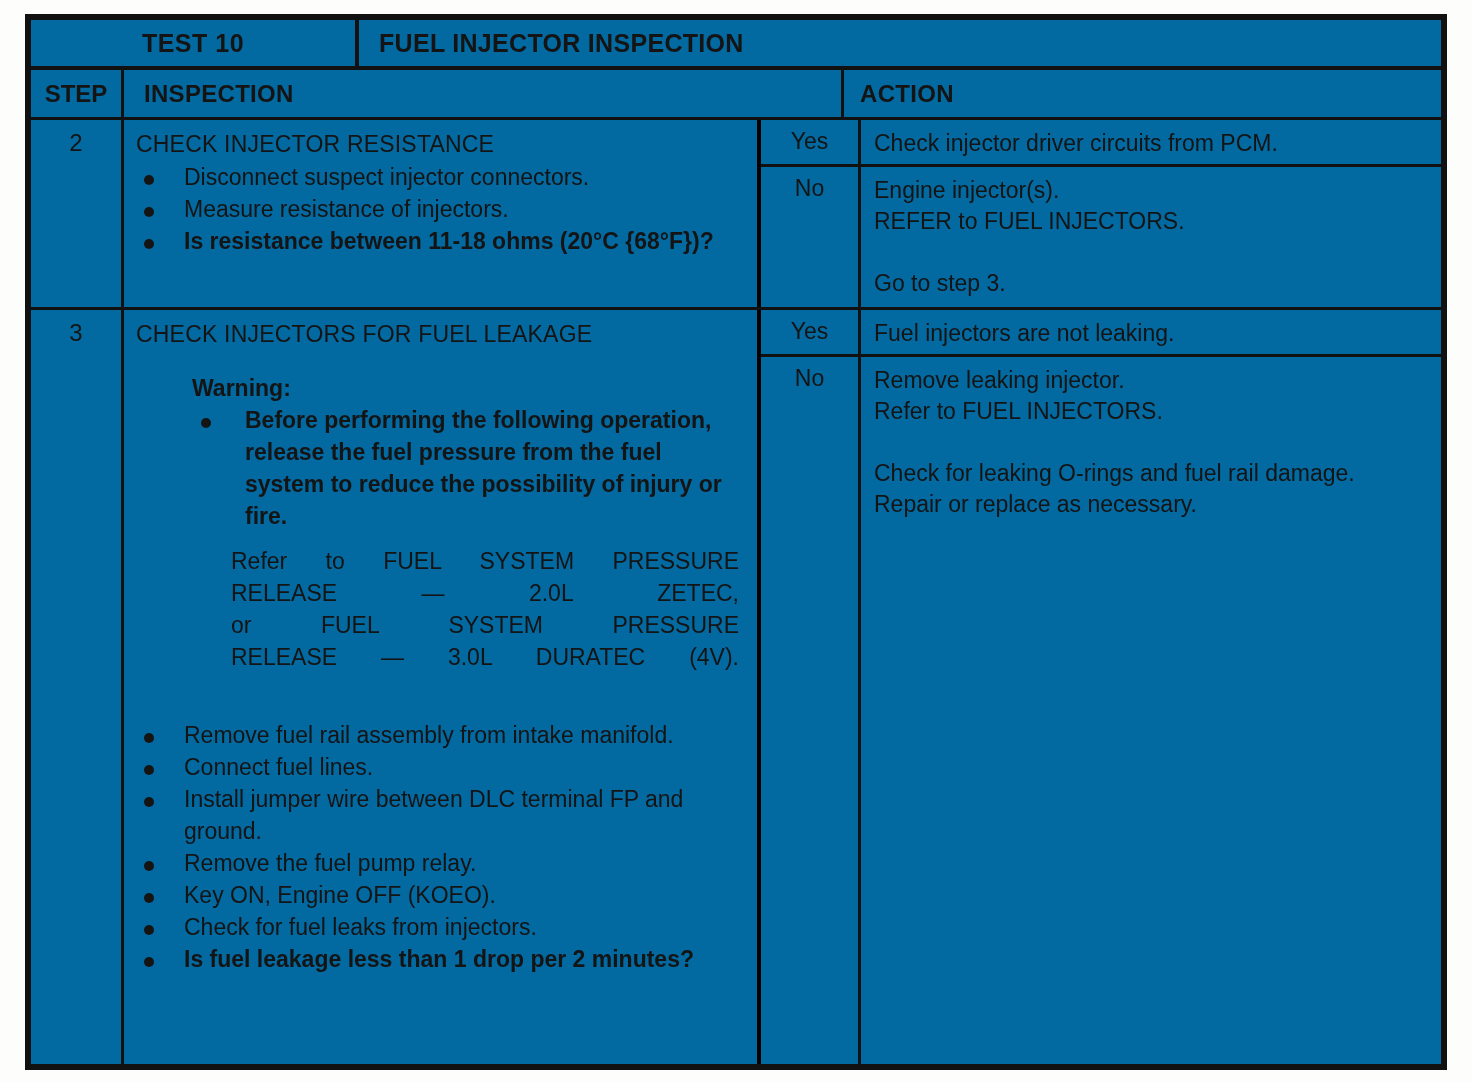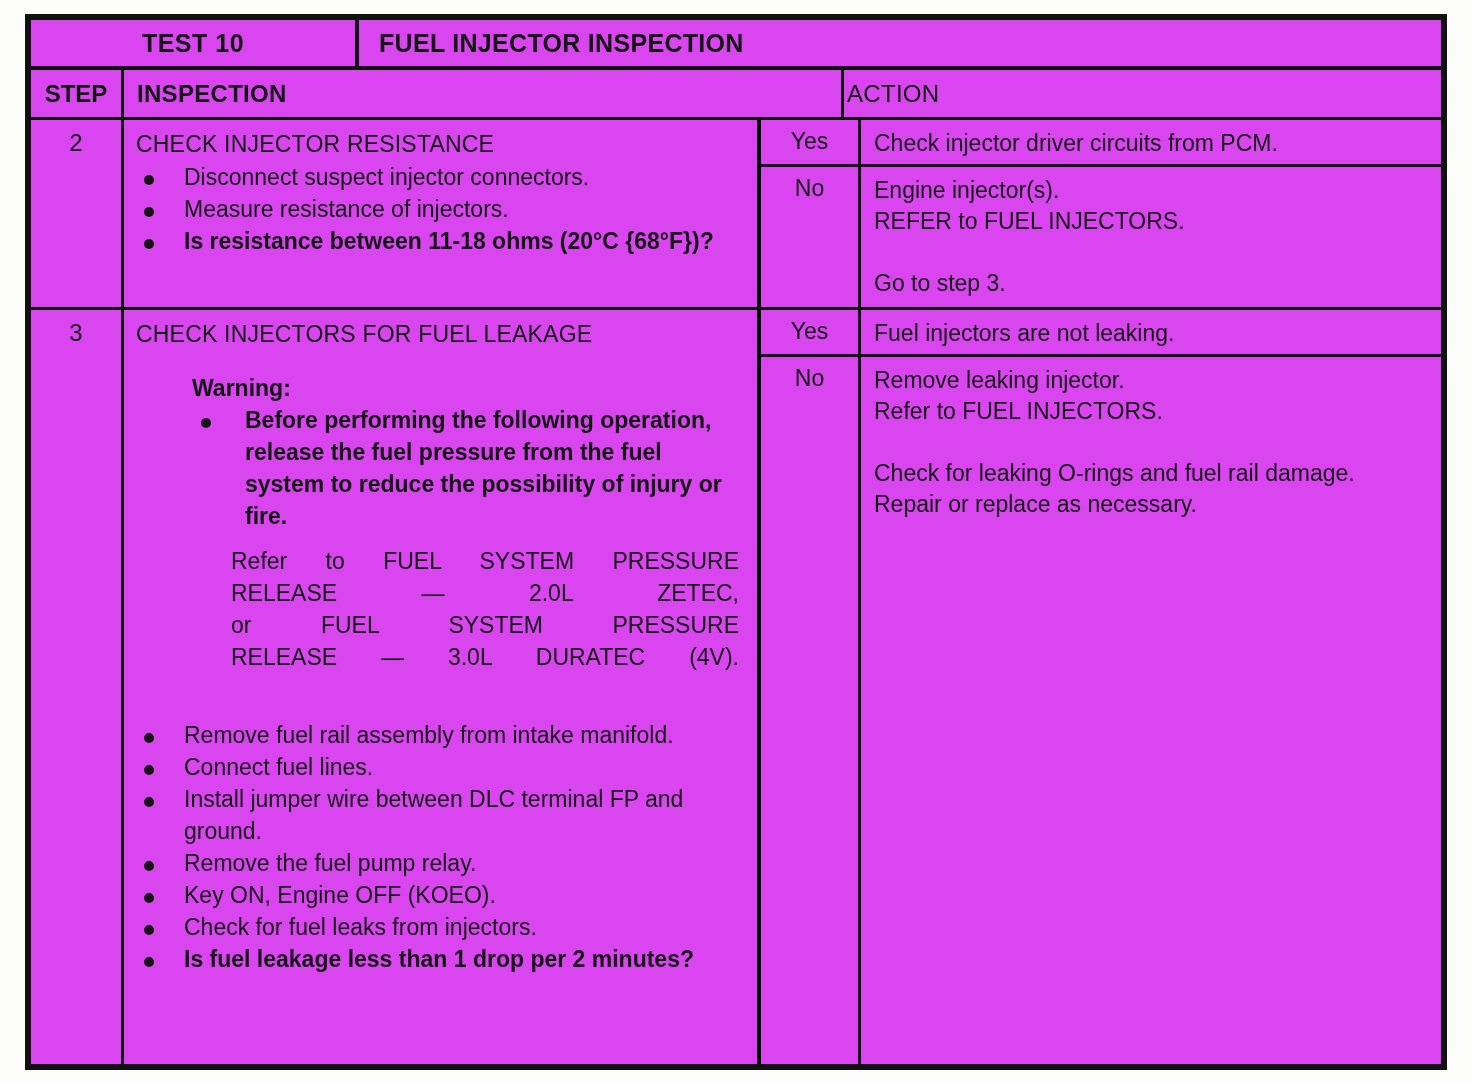--- a/index.html
+++ b/index.html
@@ -8,21 +8,21 @@
     width: 1472px; height: 1082px; overflow: hidden;
     background: #fdfdfc;
     font-family: "Liberation Sans", "DejaVu Sans", sans-serif;
     color: #141414;
   }
   .sheet {
     margin: 14px 25px 0 25px;
     width: 1422px; height: 1056px;
     border: 6px solid #111;
     display: flex; flex-direction: column;
-    background: #d946ef;
+    background: #0369a1;
   }
   
   .title-row { display:flex; height: 50px; border-bottom: 4px solid #111; flex: 0 0 auto; }
   .title-left {
     width: 328px; border-right: 4px solid #111;
     display:flex; align-items:center; justify-content:center;
     font-weight: 700; font-size: 25px; letter-spacing: .5px;
   }
   .title-right {
     flex: 1; display:flex; align-items:center; padding-left: 20px;
@@ -30,26 +30,26 @@
   }
   
   .header-row { display:flex; height: 50px; border-bottom: 3px solid #111; flex: 0 0 auto; }
   .h-step {
     width: 93px; border-right: 3px solid #111;
     display:flex; align-items:center; justify-content:center;
     font-weight:700; font-size: 24px;
   }
   .h-inspection {
     width: 720px; border-right: 3px solid #111;
-    display:flex; align-items:center; padding-left: 13px;
+    display:flex; align-items:center; padding-left: 20px;
     font-weight:700; font-size: 24px; letter-spacing:.3px;
   }
   .h-action {
-    flex:1; display:flex; align-items:center; padding-left: 3px;
-    font-weight:400; font-size: 24px; letter-spacing:.3px;
+    flex:1; display:flex; align-items:center; padding-left: 16px;
+    font-weight:700; font-size: 24px; letter-spacing:.3px;
   }
   
   .steps { display:flex; flex-direction:column; flex: 1 1 auto; }
   .step-row { display:flex; border-bottom: 3px solid #111; }
   .step-row:last-child { border-bottom: none; flex: 1 1 auto; }
   .c-step {
     width: 93px; border-right: 3px solid #111;
     text-align:center; padding-top: 9px; font-size: 24px;
   }
   .c-insp {

